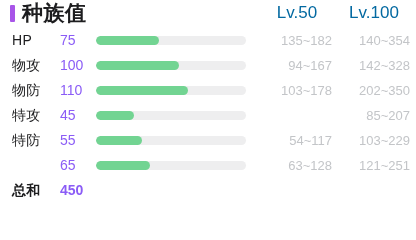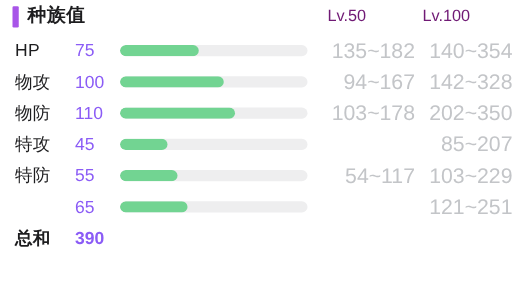--- a/index.html
+++ b/index.html
@@ -38,34 +38,34 @@
     top: 5px;
     width: 5px;
     height: 17px;
     background: #a855e8;
     border-radius: 1px;
   }
   .panel-title {
     position: absolute;
     left: 22px;
     top: 3px;
-    font-size: 15px;
+    font-size: 21px;
     font-weight: 700;
     color: #1d1d1f;
     letter-spacing: 0.5px;
     line-height: 20px;
   }
   .col-head {
     position: absolute;
     top: 5px;
-    font-size: 13px;
-    color: #701a75;
+    font-size: 17px;
+    color: #0369a1;
     font-weight: 400;
     line-height: 16px;
-    text-align: left;
+    text-align: center;
   }
   .col-head.lv50 {
     left: 262px;
     width: 70px;
   }
   .col-head.lv100 {
     left: 338px;
     width: 72px;
   }
 
@@ -116,21 +116,21 @@
   .bar-fill {
     height: 9px;
     background: #72d492;
     border-radius: 5px;
   }
   .range {
     position: absolute;
     top: 0;
     height: 25px;
     line-height: 25px;
-    font-size: 17px;
+    font-size: 13px;
     color: #c3c5c8;
     font-weight: 400;
     text-align: right;
     white-space: nowrap;
   }
   .range.lv50 {
     left: 250px;
     width: 82px;
   }
   .range.lv100 {
@@ -200,21 +200,22 @@
           <div class="bar-fill" style="width: 30.6%; background: rgb(114, 212, 146);"></div>
         </div>
         <span class="range lv50">54~117</span>
         <span class="range lv100">103~229</span>
       </div>
       <div class="row">
         <span class="stat-value">65</span>
         <div class="bar-track" style="background: rgb(238, 238, 239);">
           <div class="bar-fill" style="width: 36.1%; background: rgb(114, 212, 146);"></div>
         </div>
+        <span class="range lv50">63~128</span>
         <span class="range lv100">121~251</span>
       </div>
       <div class="row total">
         <span class="stat-label">总和</span>
-        <span class="stat-value">390</span>
+        <span class="stat-value">450</span>
       </div>
     </div>
 
 </div>
 
 </body></html>

